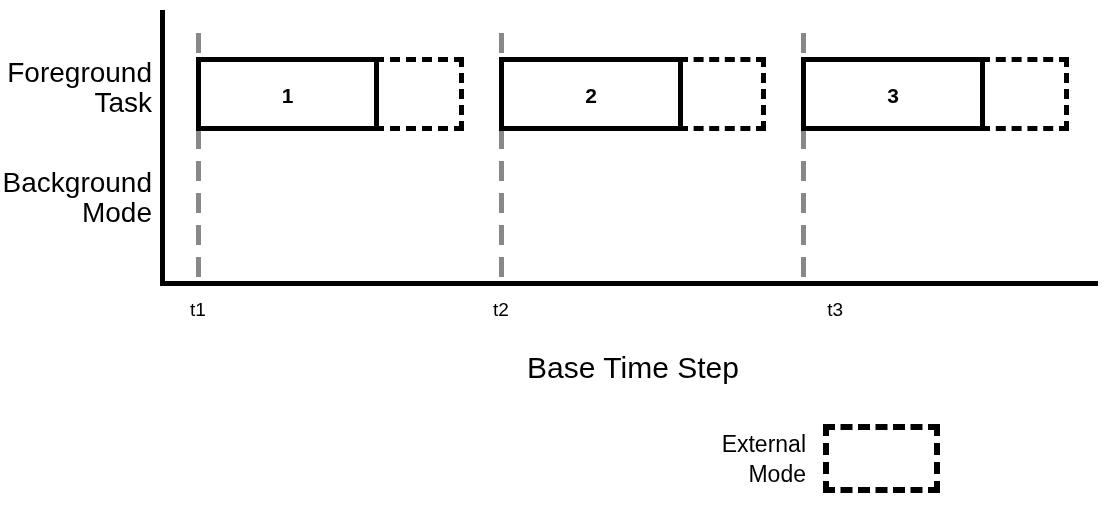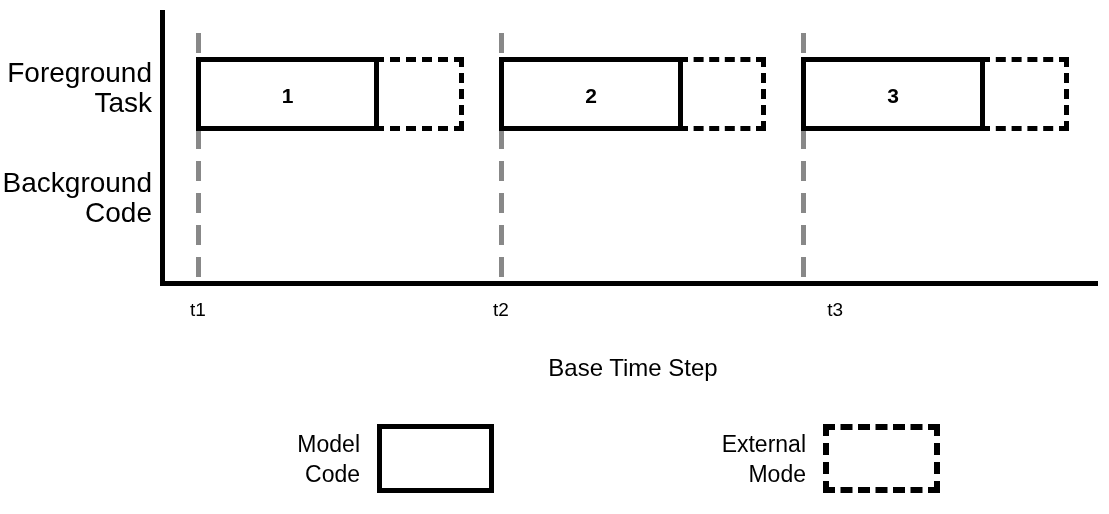--- a/index.html
+++ b/index.html
@@ -113,21 +113,21 @@
     line-height: 26px;
   }
 
   
   #axis-title {
     position: absolute;
     top: 353px;
     left: 483px;
     width: 300px;
     text-align: center;
-    font-size: 24px;
+    font-size: 30px;
     line-height: 30px;
   }
 
   
   .legend-item {
     position: absolute;
     display: flex;
     align-items: center;
   }
   .legend-text {
@@ -162,21 +162,21 @@
   <div class="gridline" id="gl0" style="left: 196px;"></div>
   <div class="gridline" id="gl1" style="left: 499px;"></div>
   <div class="gridline" id="gl2" style="left: 801px;"></div>
 
   <div class="row-label-wrap" id="fg-label-wrap">
     <div class="row-label">Foreground
 Task</div>
   </div>
   <div class="row-label-wrap" id="bg-label-wrap">
     <div class="row-label">Background
-Code</div>
+Mode</div>
   </div>
 
   <div class="task-row" id="block0" style="left: 196px; width: 268px;">
     <div class="seg seg-dashed" style="left: 178px; width: 90px;"></div>
     <div class="seg seg-solid" style="left: 0px; width: 183px;">
       <span class="seg-num">1</span>
     </div>
   </div>
   <div class="task-row" id="block1" style="left: 499px; width: 267px;">
     <div class="seg seg-dashed" style="left: 179px; width: 88px;"></div>
@@ -190,24 +190,19 @@
       <span class="seg-num">3</span>
     </div>
   </div>
 
   <div class="tick-label" id="tk0" style="left: 158px;">t1</div>
   <div class="tick-label" id="tk1" style="left: 461px; text-align: center;">t2</div>
   <div class="tick-label" id="tk2" style="left: 763px; text-align: right;">t3</div>
 
   <div id="axis-title">Base Time Step</div>
 
-  <div class="legend-item" id="legend-model">
-    <div class="legend-text">Model
-Code</div>
-    <div class="legend-swatch swatch-solid"></div>
-  </div>
   <div class="legend-item" id="legend-external">
     <div class="legend-text">External
 Mode</div>
     <div class="legend-swatch swatch-dashed"></div>
   </div>
 
 </div>
 
 </body></html>

